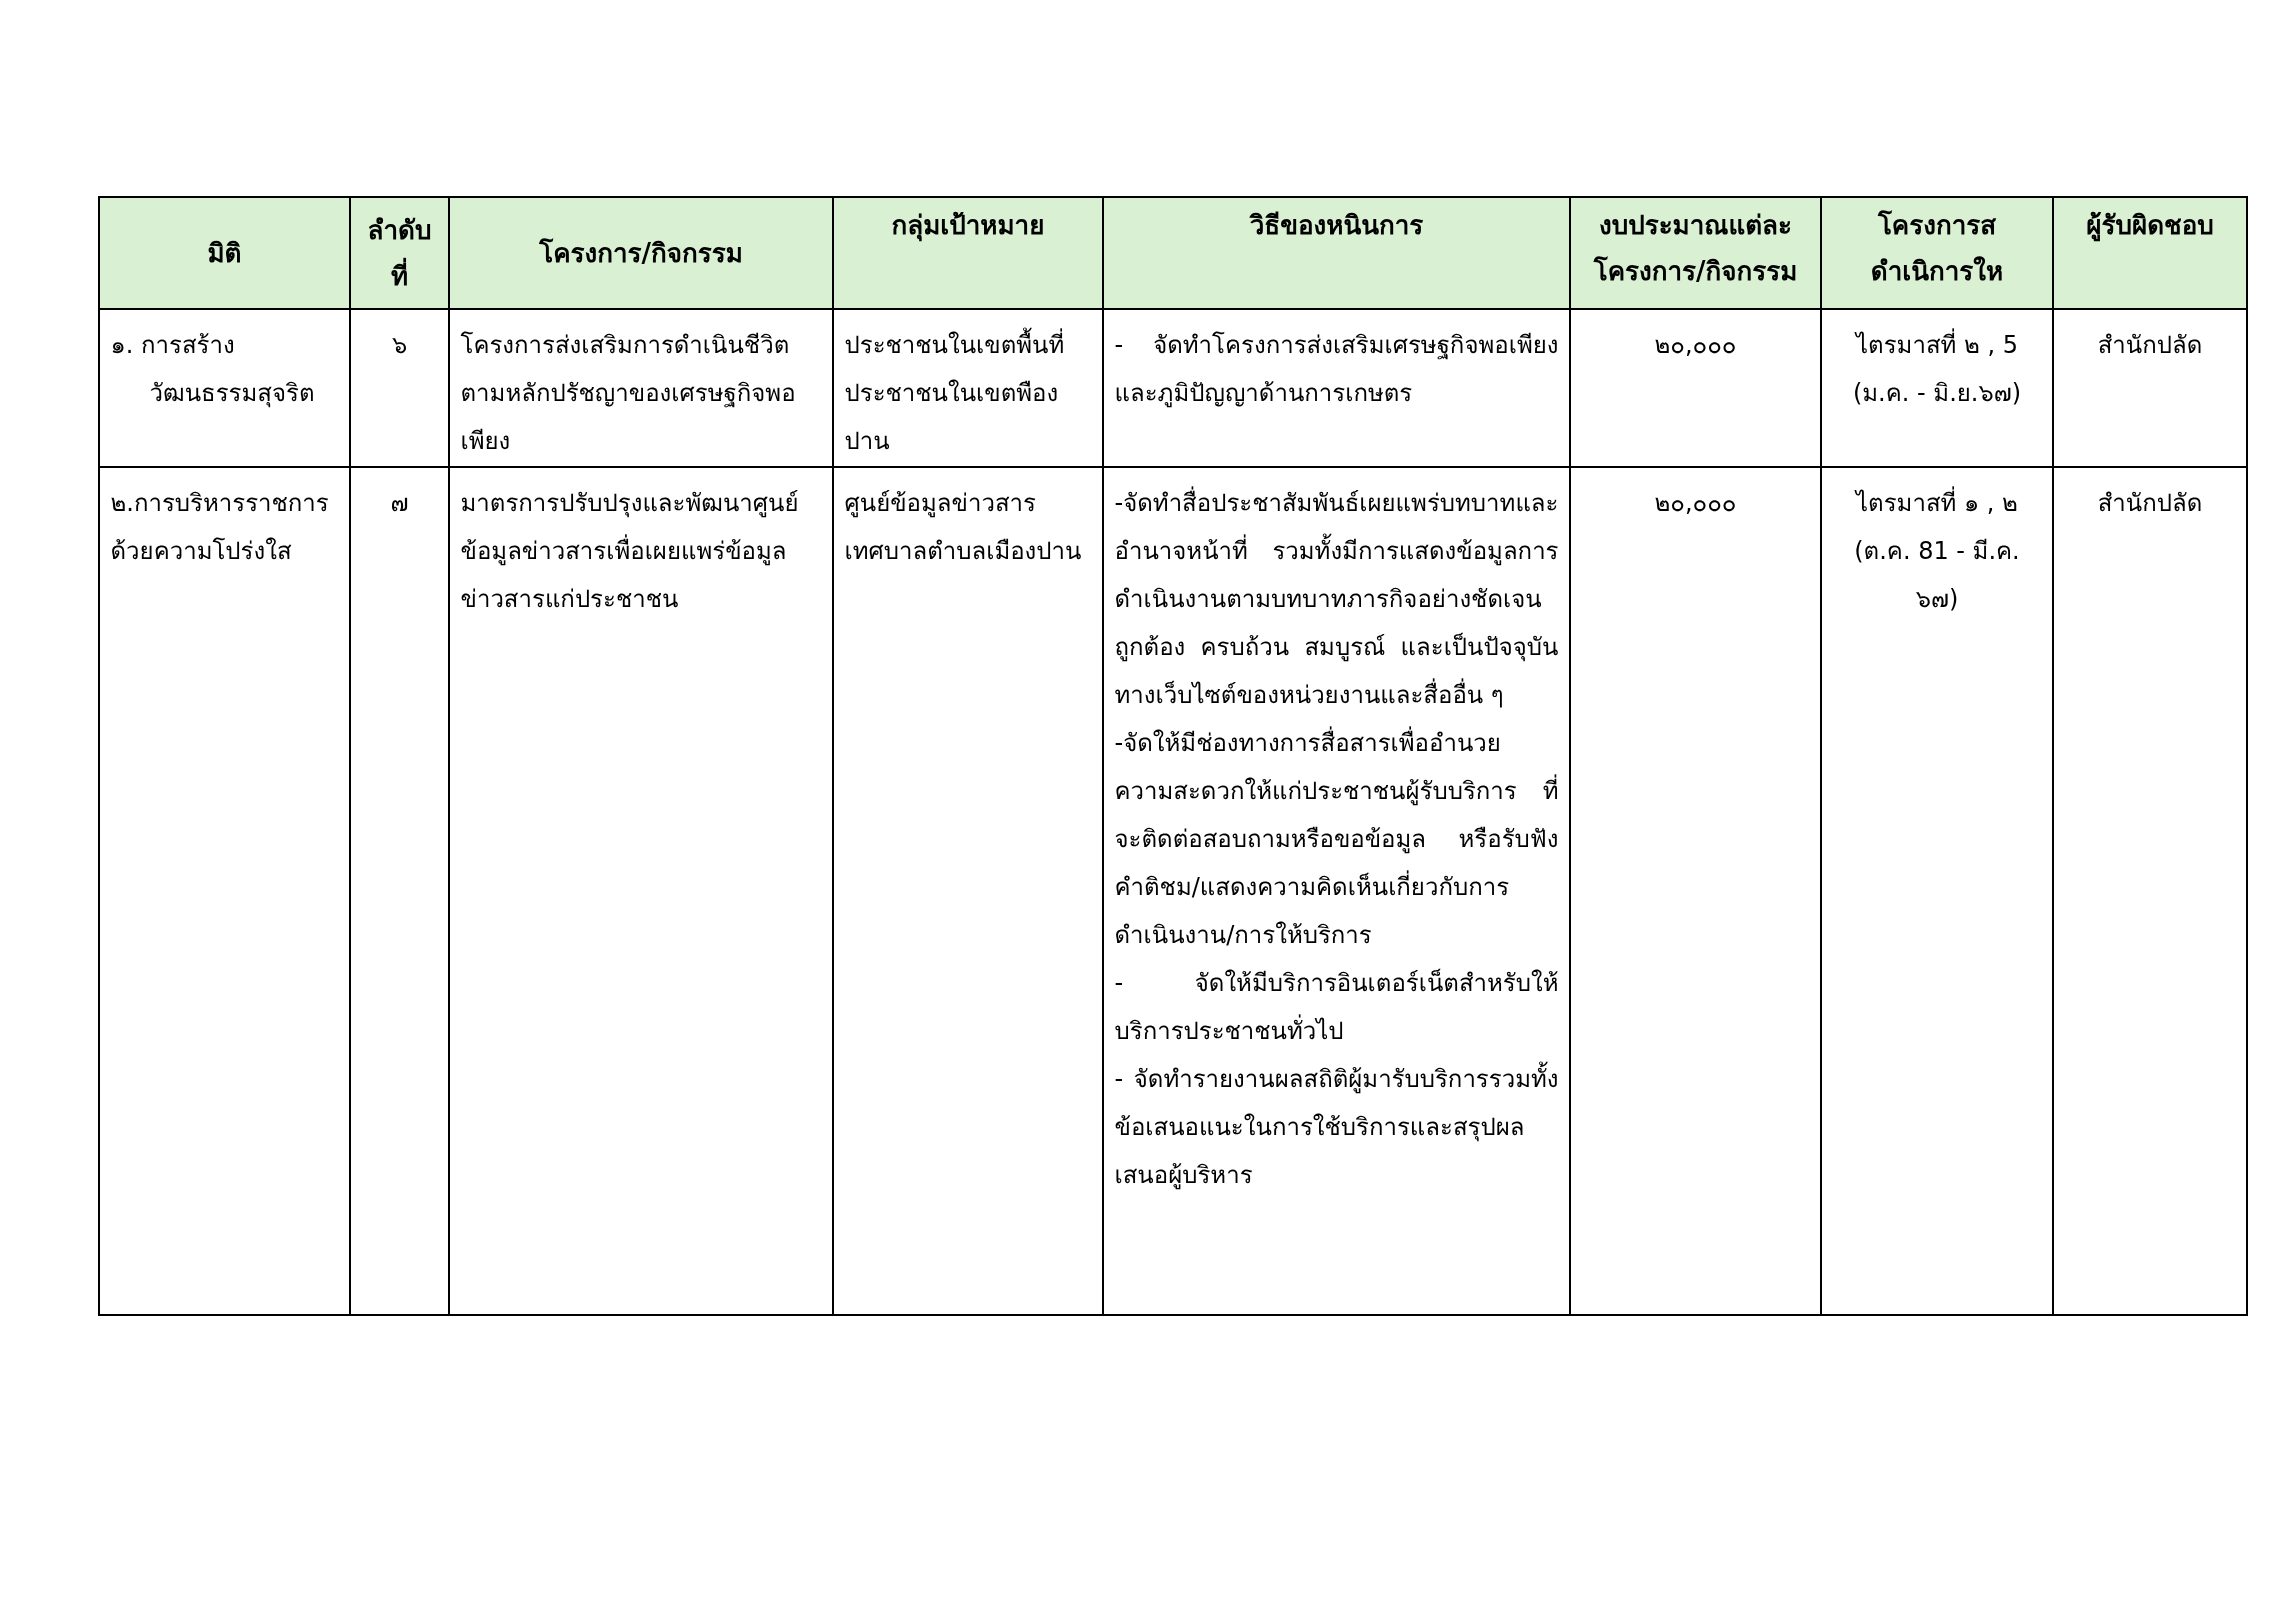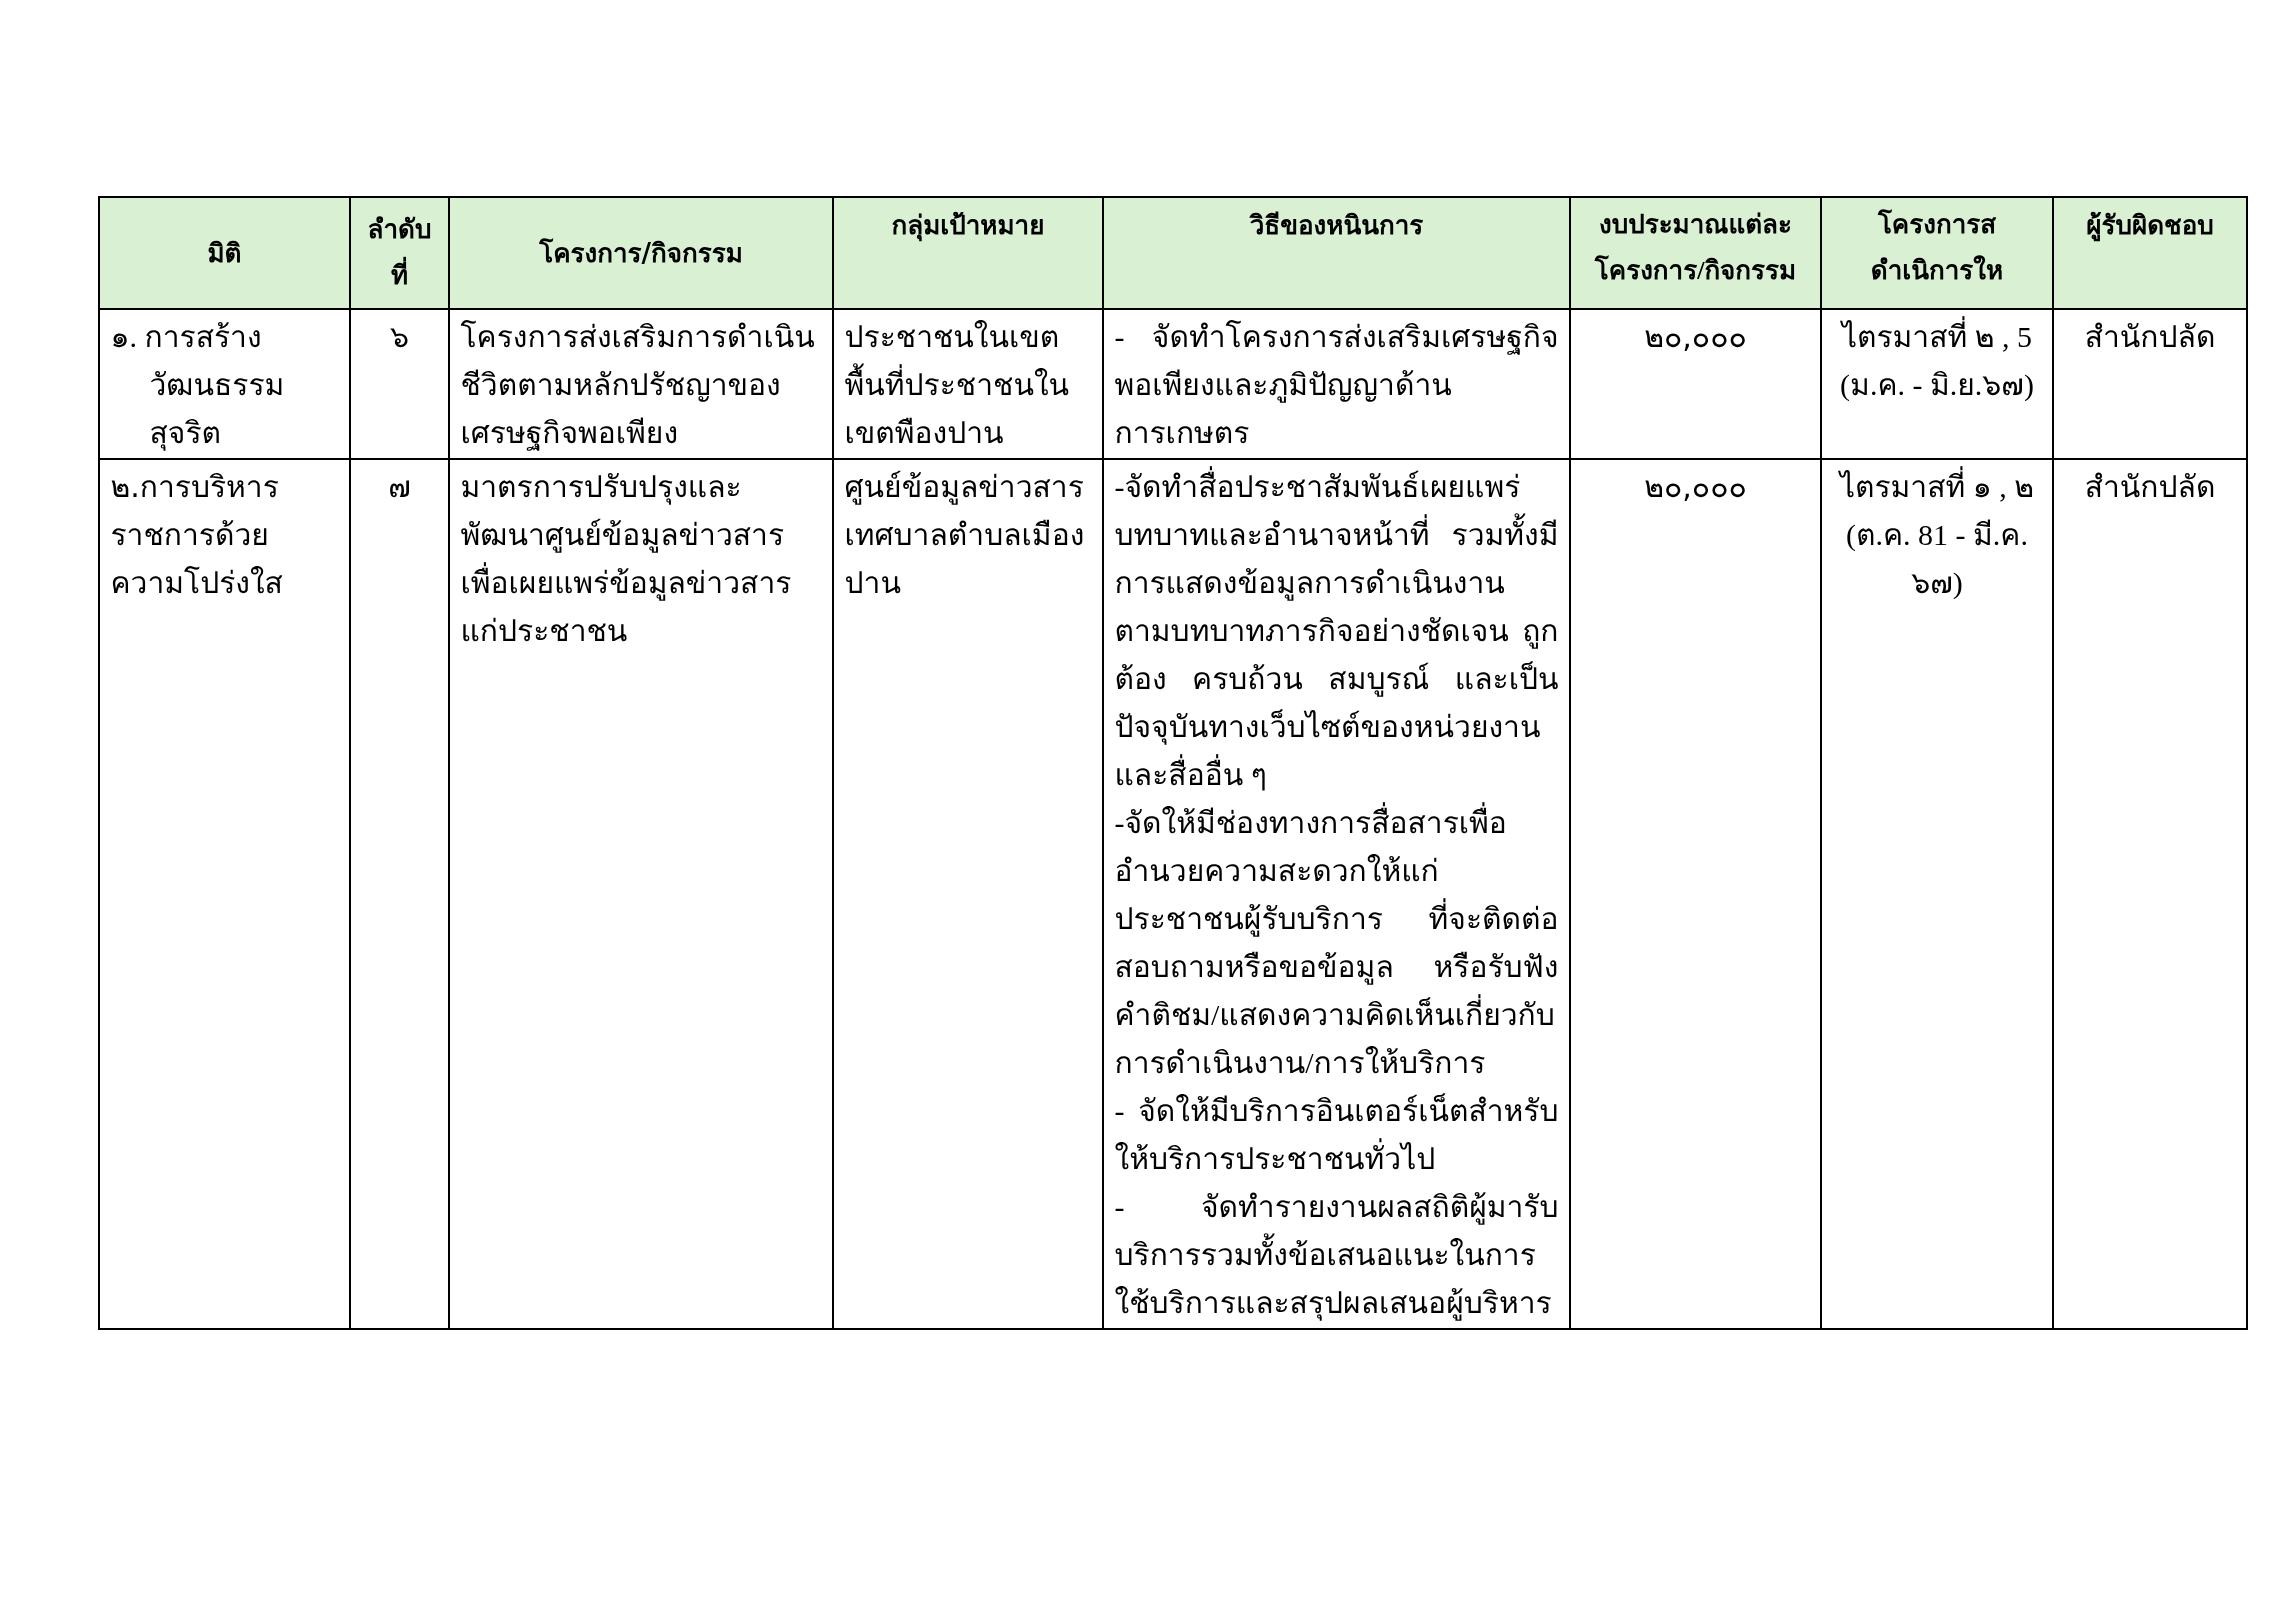--- a/index.html
+++ b/index.html
@@ -10,26 +10,26 @@
       width: 2148px; border-collapse: collapse; table-layout: fixed;
     }
     table.plan th, table.plan td {
       border: 2px solid #000; vertical-align: top; padding: 0 10.5px;
     }
     table.plan th {
       background: #d9f0d3; font-weight: bold; font-size: 26px; line-height: 46px;
       height: 102px; text-align: center; padding-top: 3.9px; padding-bottom: 3.9px;
     }
     table.plan th.mid { vertical-align: middle; }
-    table.plan td { font-size: 30px; line-height: 48px; padding-top: 3px; padding-bottom: 1.3px; }
+    table.plan td { font-size: 24px; line-height: 48px; padding-top: 11px; padding-bottom: 1.3px; }
     table.plan tr.r1 td { height: 144px; }
     table.plan tr.r2 td { height: 834px; }
     .center { text-align: center; }
     .just { text-align: justify; border-radius: 23px; }
-    .line { display: block; font-family: Liberation Serif, serif; }
+    .line { display: block; }
     .dim-second { padding-left: 39px; display: block; }
   </style>
 </head>
 <body>
 
 <table class="plan">
   <colgroup>
     <col style="width:251px">
     <col style="width:99px">
     <col style="width:384px">

